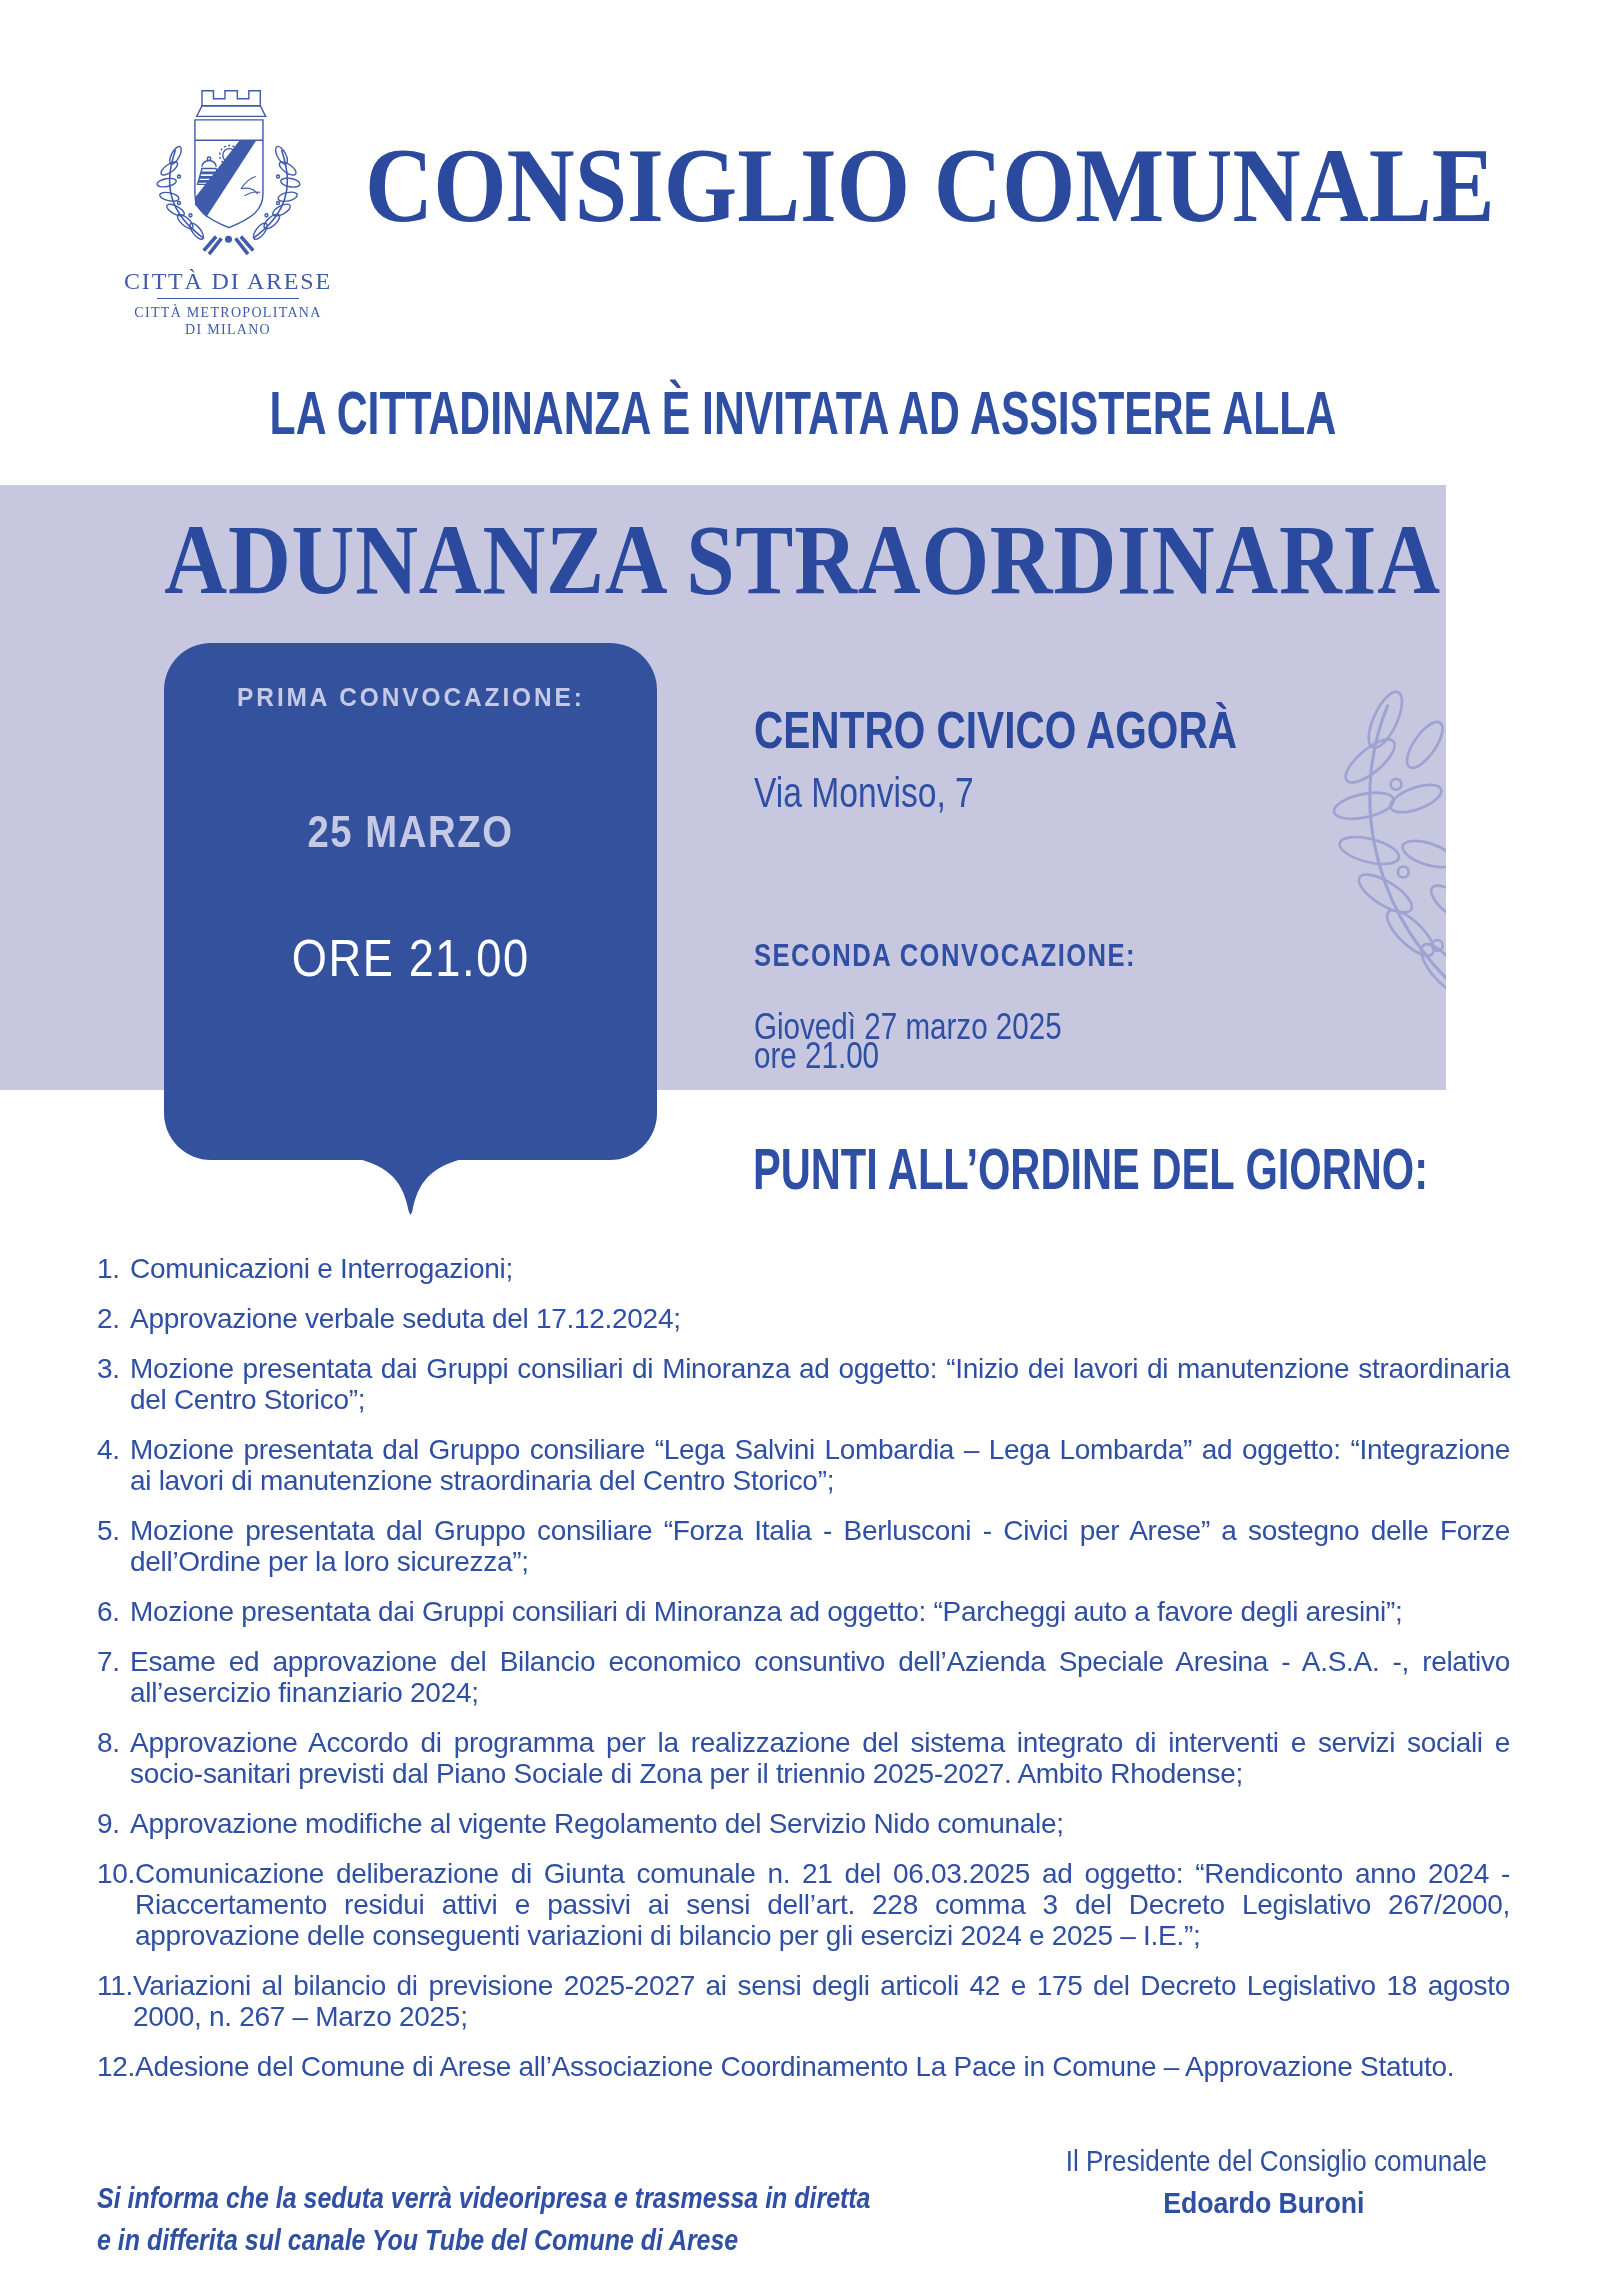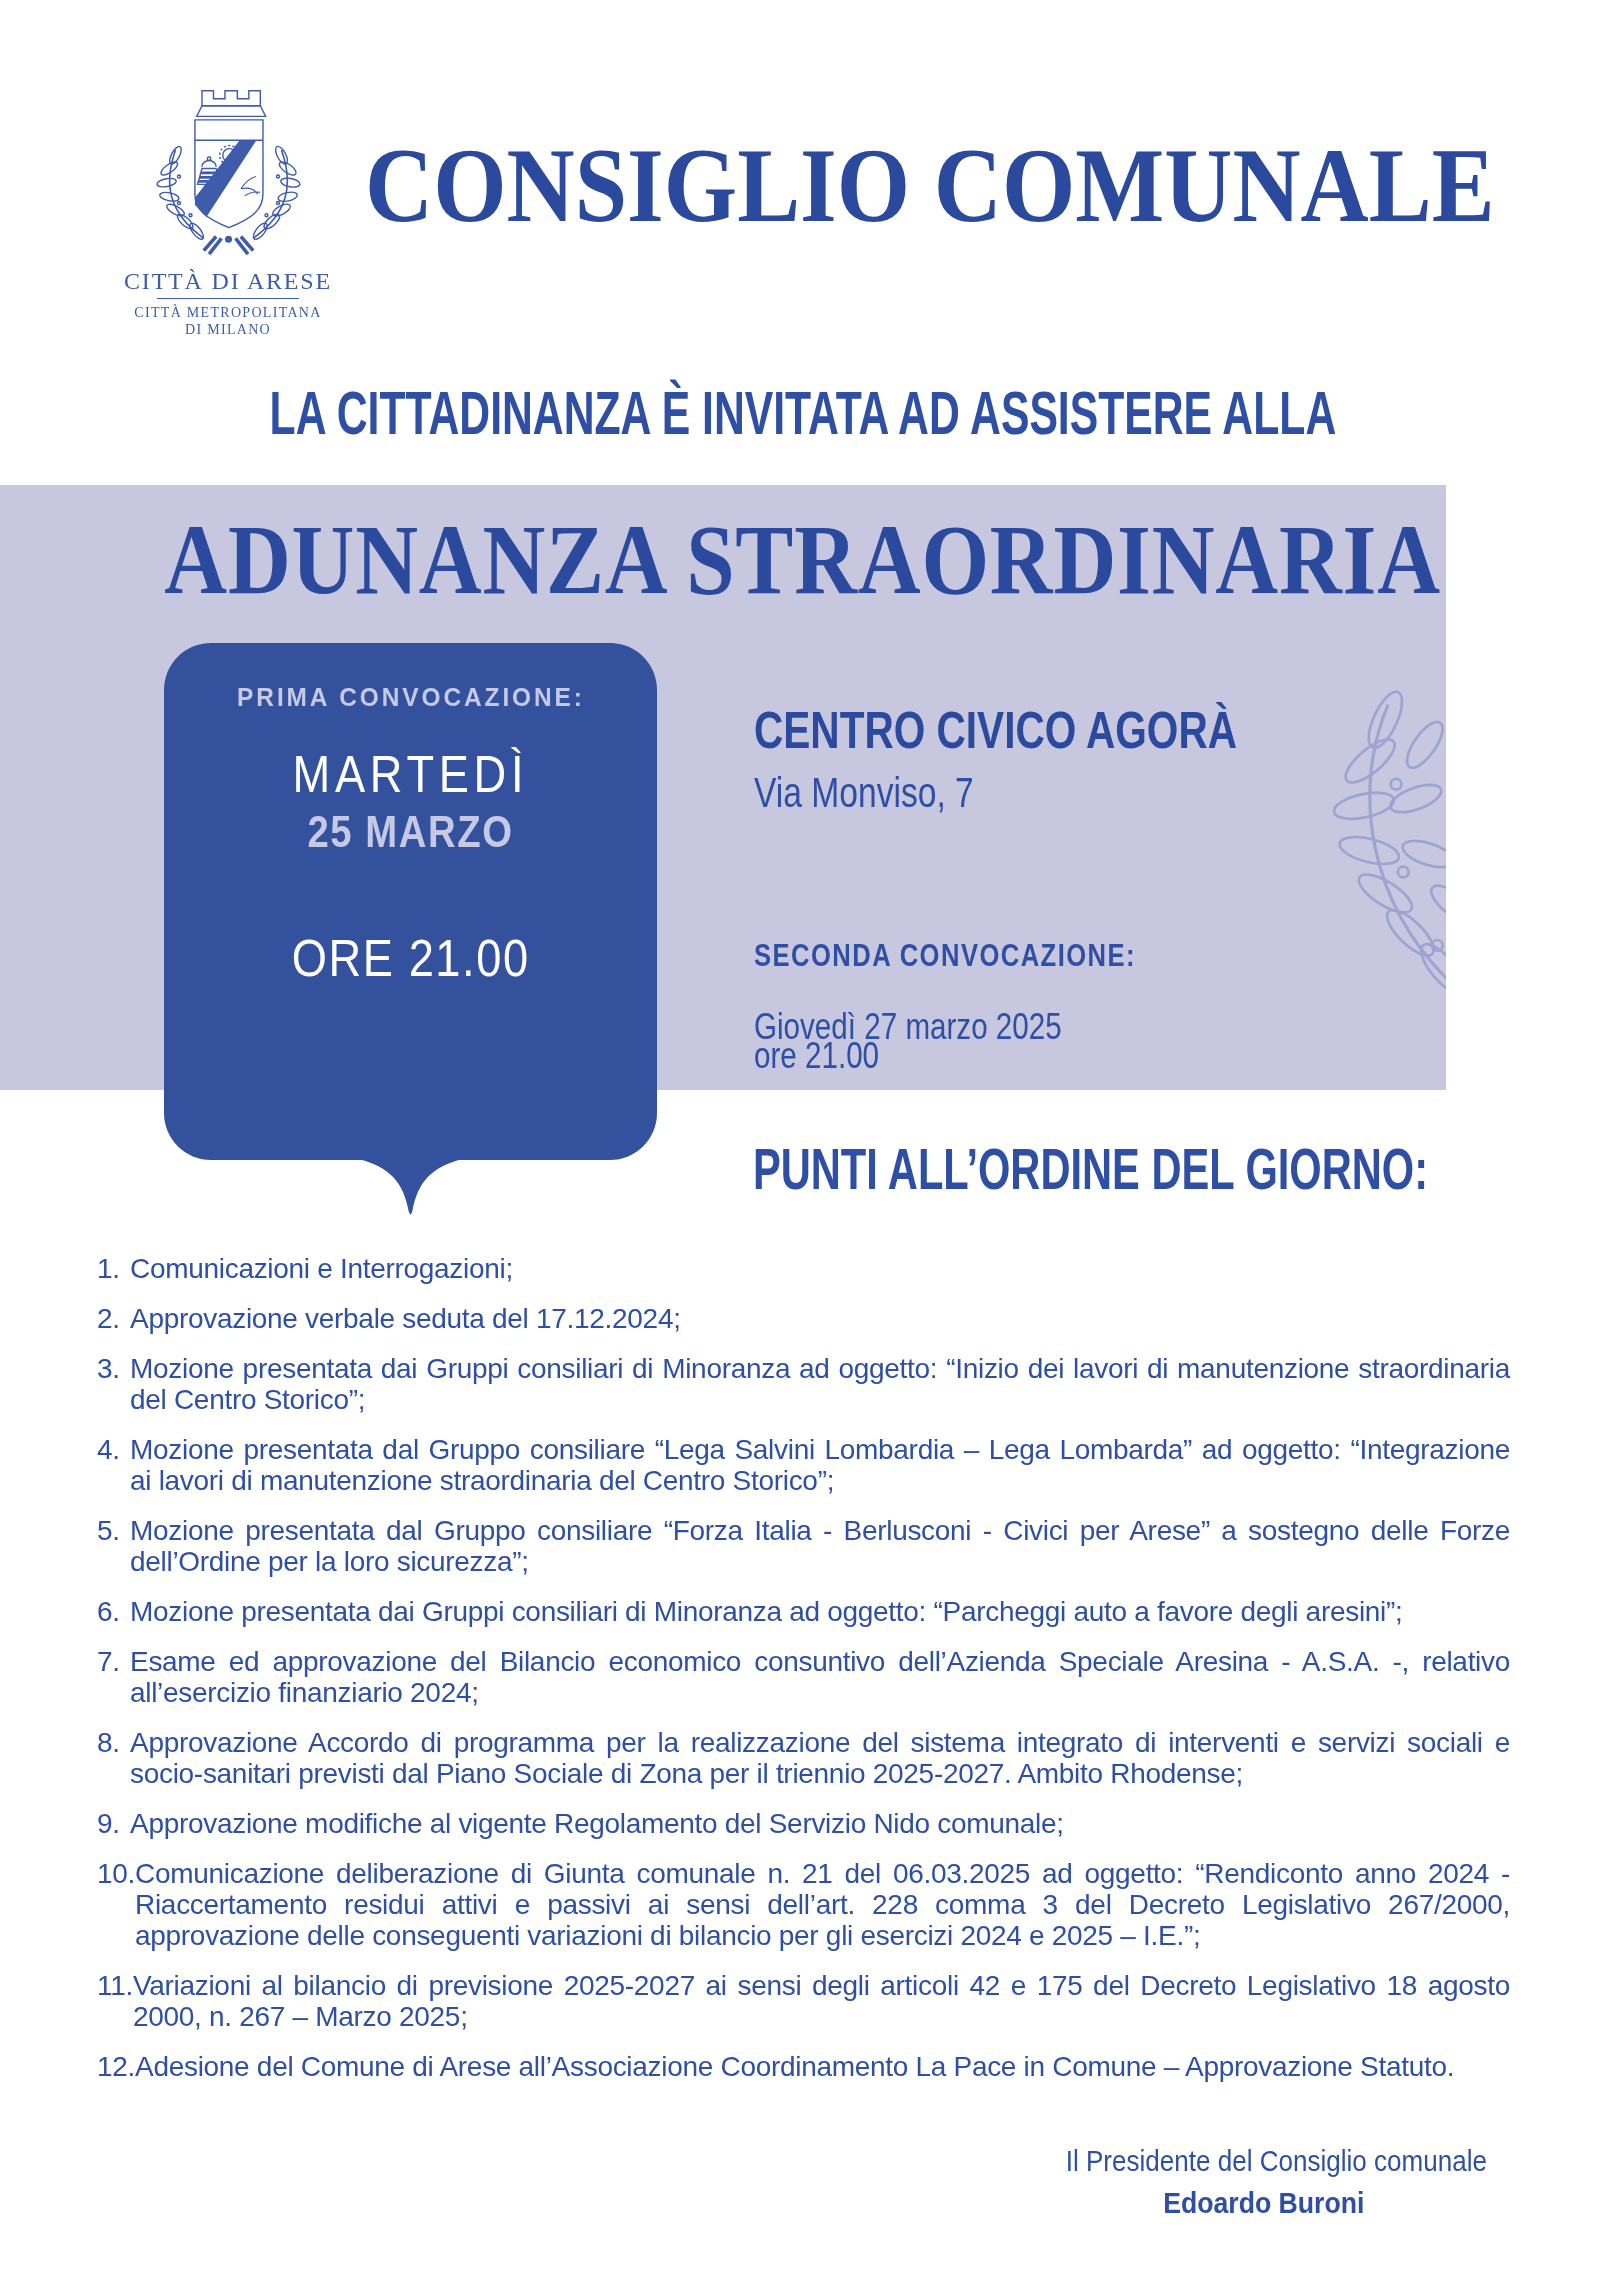--- a/index.html
+++ b/index.html
@@ -231,23 +231,20 @@
     </div>
     <div class="abs second-time" style="top:552px;">
       <span class="cond">ore 21.00</span>
     </div>
   </div>
 
   <div class="abs badge">
     <div class="badge-line badge-label">
       <span class="cond-c">PRIMA CONVOCAZIONE:</span>
     </div>
-    <div class="badge-line badge-day">
-      <span class="cond-c">MARTEDÌ</span>
-    </div>
     <div class="badge-line badge-date">
       <span class="cond-c">25 MARZO</span>
     </div>
     <div class="badge-line badge-time">
       <span class="cond-c">ORE 21.00</span>
     </div>
   </div>
   <svg class="abs badge-tail" viewBox="0 0 124 64">
     <path d="M0,0 C40,10 54,28 60,60 L62,64 L64,60 C70,28 84,10 124,0 Z" fill="var(--badge-bg,#34519E)"></path>
   </svg>
@@ -300,20 +297,24 @@
     <div class="agenda-item">
       <span class="num">11.</span>
       <span class="txt">Variazioni al bilancio di previsione 2025-2027 ai sensi degli articoli 42 e 175 del Decreto Legislativo 18 agosto 2000, n. 267 – Marzo 2025;</span>
     </div>
     <div class="agenda-item">
       <span class="num">12.</span>
       <span class="txt">Adesione del Comune di Arese all’Associazione Coordinamento La Pace in Comune – Approvazione Statuto.</span>
     </div>
   </div>
 
+  <div class="abs footer-note">
+    <span class="inner">Si informa che la seduta verrà videoripresa e trasmessa in diretta
+e in differita sul canale You Tube del Comune di Arese</span>
+  </div>
   <div class="abs footer-right">
     <div>
       <span class="pres-label">Il Presidente del Consiglio comunale</span>
     </div>
     <div>
       <span class="pres-name">Edoardo Buroni</span>
     </div>
   </div>
 
 </div>

